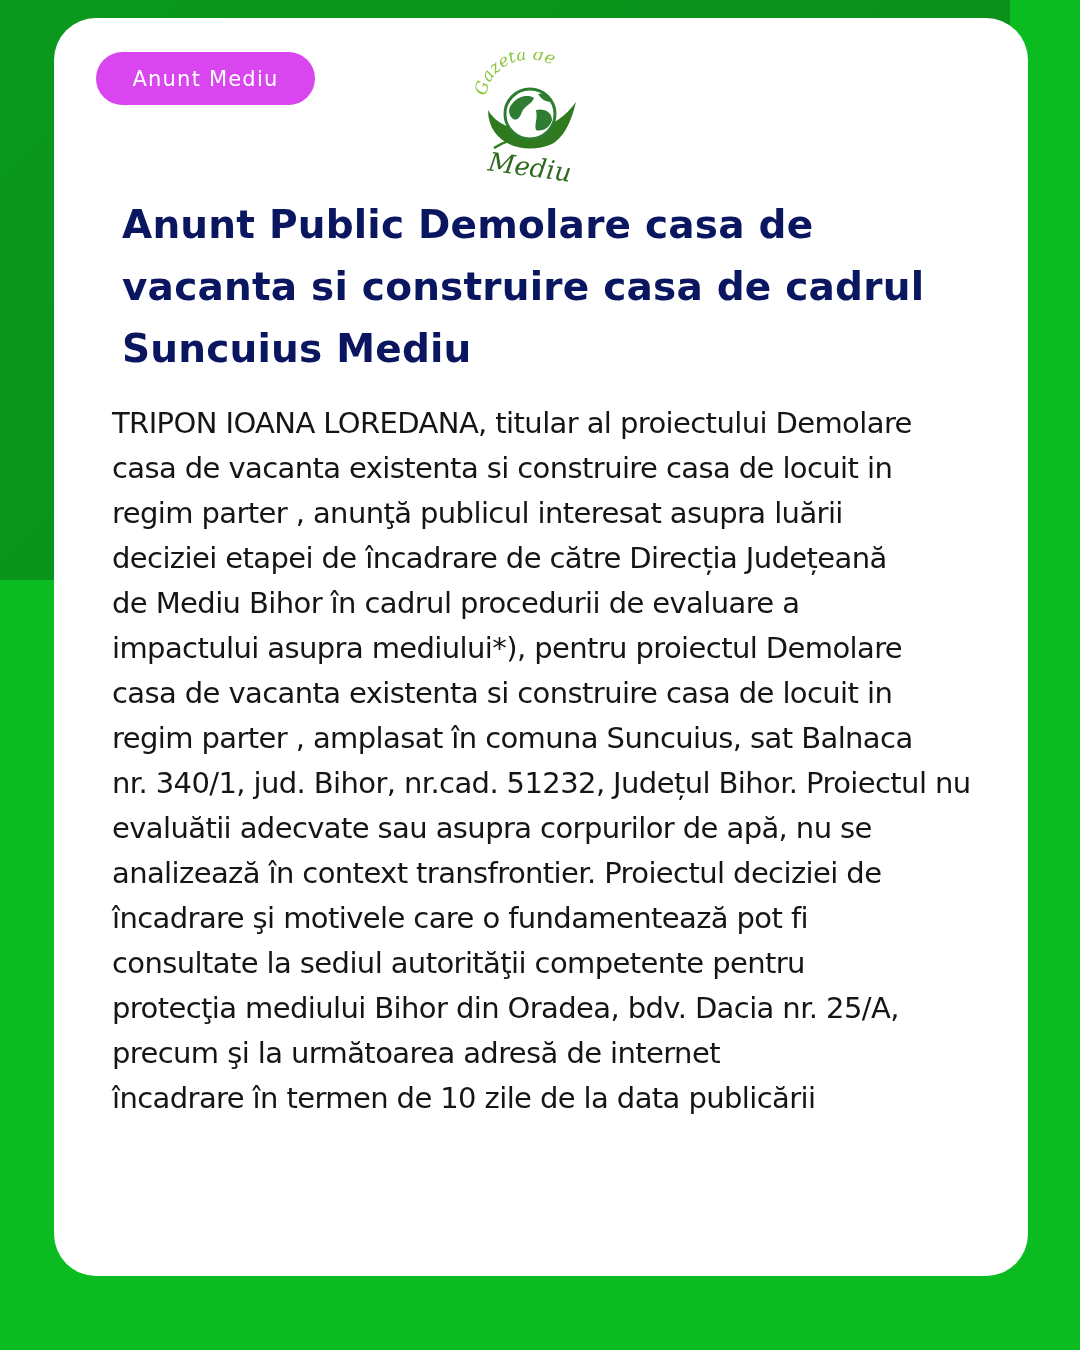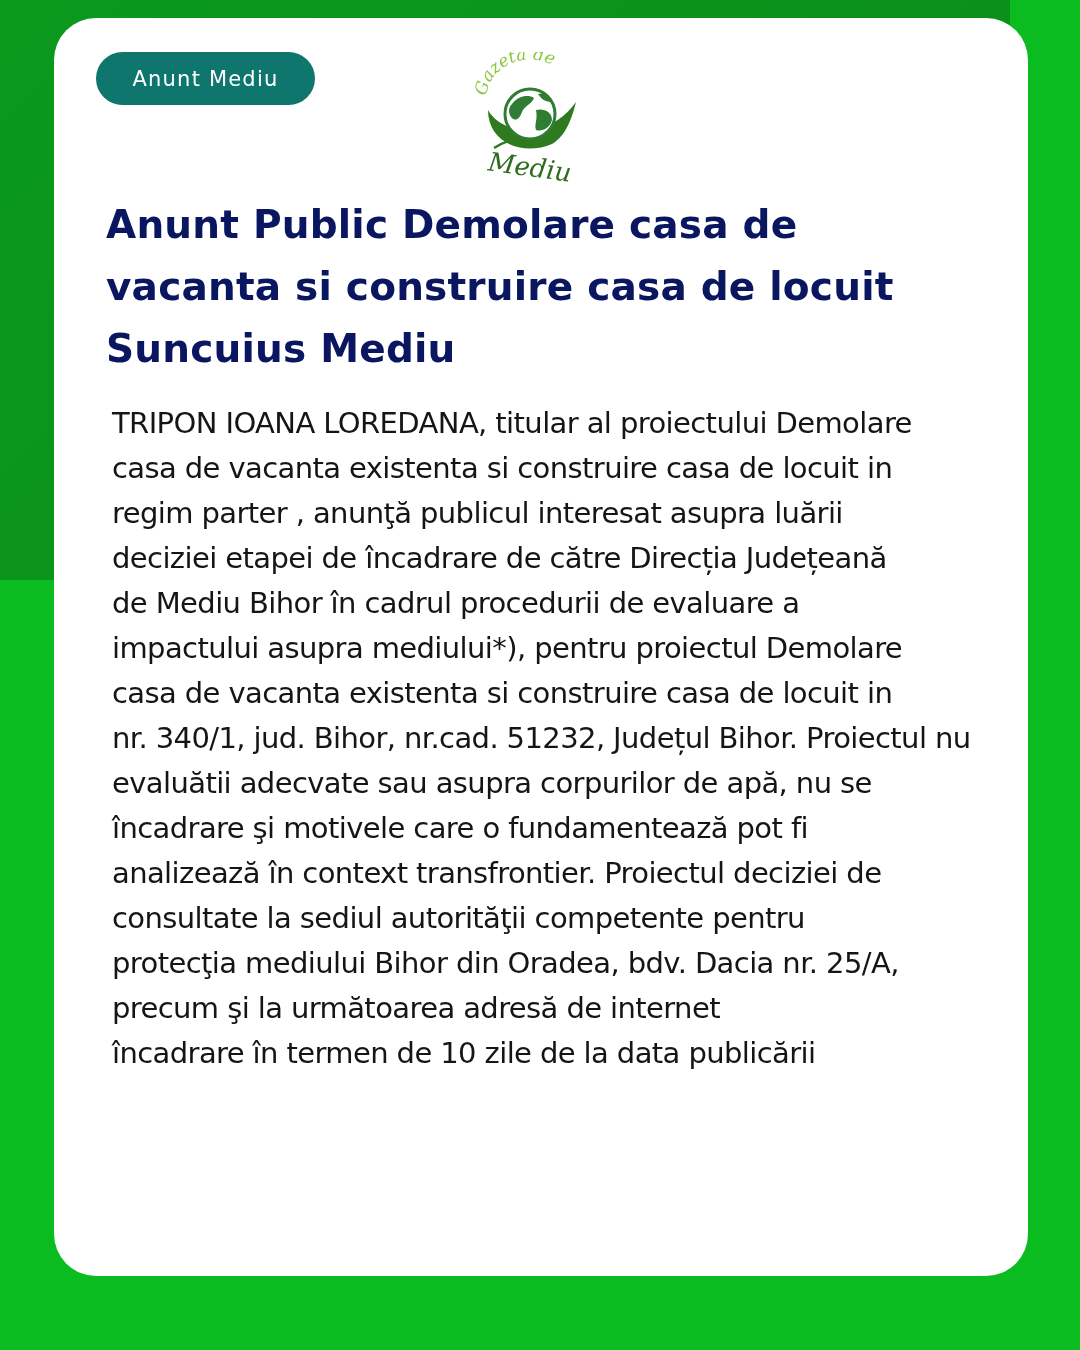--- a/index.html
+++ b/index.html
@@ -30,39 +30,39 @@
       border-radius: 42px;
       overflow: hidden;
     }
     .badge {
       position: absolute;
       left: 42px;
       top: 34px;
       width: 219px;
       height: 53px;
       border-radius: 27px;
-      background: #0f766e;
+      background: #d946ef;
       color: #ffffff;
       font-family: "DejaVu Sans", sans-serif;
       font-size: 21px;
       letter-spacing: 1.2px;
       display: flex;
       align-items: center;
       justify-content: center;
     }
     .logo {
       position: absolute;
       left: 420px;
       top: 34px;
       width: 110px;
       height: 130px;
     }
     .title {
       position: absolute;
-      left: 52px;
+      left: 68px;
       top: 176px;
       width: 880px;
       color: #0a1660;
       font-family: "DejaVu Sans", sans-serif;
       font-weight: bold;
       font-size: 39px;
       line-height: 62px;
       letter-spacing: 0.2px;
     }
     .body-text {
@@ -107,35 +107,36 @@
       <circle cx="56" cy="62" r="25" fill="#ffffff" stroke="#2e7d32" stroke-width="3"></circle>
       <path d="M 38 52 C 44 44, 54 42, 60 46 C 58 52, 50 54, 48 60 C 46 66, 42 70, 38 66 C 34 62, 34 56, 38 52 Z" fill="#2e7d32"></path>
       <path d="M 62 58 C 70 56, 78 60, 78 68 C 76 76, 68 80, 62 78 C 60 72, 64 68, 62 58 Z" fill="#2e7d32"></path>
       <path d="M 64 42 C 70 40, 76 44, 78 50 C 72 50, 68 48, 64 42 Z" fill="#2e7d32"></path>
       <text x="14" y="124" font-family="DejaVu Serif, serif" font-size="26" font-style="italic" fill="#2e6b1e" transform="rotate(8 55 115)">Mediu</text>
     </svg>
   </div>
 
   <h1 class="title">
     <span class="line" style="display:block">Anunt Public Demolare casa de</span>
-    <span class="line" style="display:block">vacanta si construire casa de locuit</span>
+    <span class="line" style="display:block">vacanta si construire casa de cadrul</span>
     <span class="line" style="display:block">Suncuius Mediu</span>
   </h1>
 
   <div class="body-text">
     <span class="line">TRIPON IOANA LOREDANA, titular al proiectului Demolare</span>
     <span class="line">casa de vacanta existenta si construire casa de locuit in</span>
     <span class="line">regim parter , anunţă publicul interesat asupra luării</span>
     <span class="line">deciziei etapei de încadrare de către Direcția Județeană</span>
     <span class="line">de Mediu Bihor în cadrul procedurii de evaluare a</span>
     <span class="line">impactului asupra mediului*), pentru proiectul Demolare</span>
     <span class="line">casa de vacanta existenta si construire casa de locuit in</span>
+    <span class="line">regim parter , amplasat în comuna Suncuius, sat Balnaca</span>
     <span class="line">nr. 340/1, jud. Bihor, nr.cad. 51232, Județul Bihor. Proiectul nu</span>
     <span class="line">evaluătii adecvate sau asupra corpurilor de apă, nu se</span>
+    <span class="line">analizează în context transfrontier. Proiectul deciziei de</span>
     <span class="line">încadrare şi motivele care o fundamentează pot fi</span>
-    <span class="line">analizează în context transfrontier. Proiectul deciziei de</span>
     <span class="line">consultate la sediul autorităţii competente pentru</span>
     <span class="line">protecţia mediului Bihor din Oradea, bdv. Dacia nr. 25/A,</span>
     <span class="line">precum şi la următoarea adresă de internet</span>
     <span class="line">încadrare în termen de 10 zile de la data publicării</span>
   </div>
 
 </div>
 
 </body></html>

